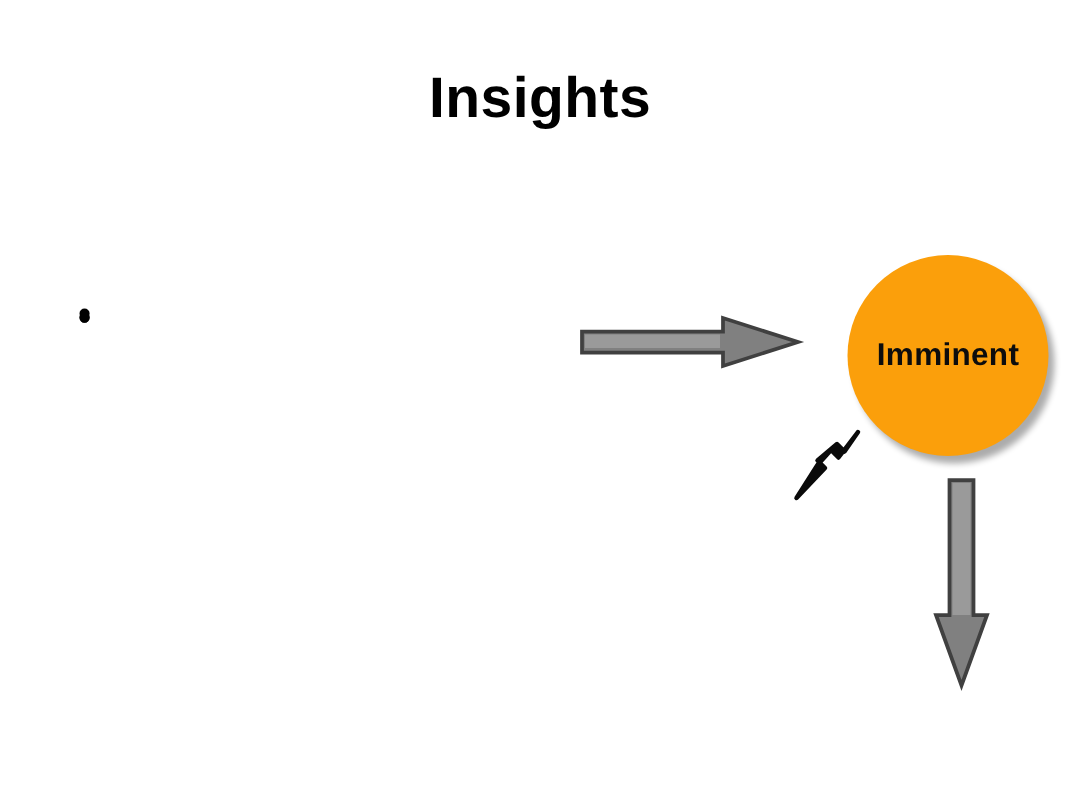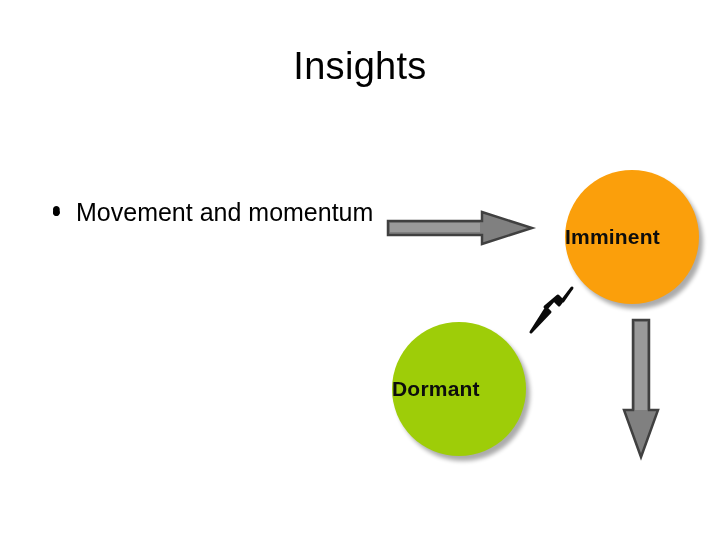--- a/index.html
+++ b/index.html
@@ -20,21 +20,21 @@
   }
 
   
   #slide-title {
     position: absolute;
     left: 0;
     top: 46px;
     width: 720px;
     text-align: center;
     font-size: 38px;
-    font-weight: 400;
+    font-weight: 700;
     color: #000000;
     letter-spacing: 0.3px;
     line-height: 1.1;
   }
 
   
   #bullet-list {
     position: absolute;
     left: 36px;
     top: 192px;
@@ -60,20 +60,21 @@
     line-height: 1.42;
     color: #000000;
   }
 
   
   .node-circle {
     position: absolute;
     border-radius: 50%;
     display: flex;
     align-items: center;
+    justify-content: center;
     box-shadow: 4px 5px 4px rgba(0,0,0,0.33);
   }
   .node-circle .node-label {
     font-size: 21px;
     font-weight: bold;
     color: #0d0d0d;
     letter-spacing: 0.2px;
     white-space: nowrap;
   }
   #circle-imminent {
@@ -107,21 +108,20 @@
 
   <ul id="bullet-list">
     <li class="bullet-item">
       <span class="dot">•</span>
     </li>
     <li class="bullet-item">
       <span class="dot">•</span>
     </li>
     <li class="bullet-item">
       <span class="dot">•</span>
-      <span class="txt">Movement and momentum</span>
     </li>
   </ul>
 
   <svg id="arrow-right-svg" class="arrow-svg" viewBox="0 0 148 52">
     <polygon points="2,19 96,19 96,10 146,26 96,42 96,33 2,33" fill="#808080" stroke="#404040" stroke-width="2.5" stroke-linejoin="miter"></polygon>
     <polygon points="4,21 94,21 94,30 4,30" fill="#9a9a9a"></polygon>
   </svg>
 
   <svg id="arrow-down-svg" class="arrow-svg" viewBox="0 0 46 142">
     <polygon points="15,2 31,2 31,92 40,92 23,139 6,92 15,92" fill="#808080" stroke="#404040" stroke-width="2.5" stroke-linejoin="miter"></polygon>
@@ -129,17 +129,14 @@
   </svg>
 
   <svg id="arrow-diagonal-svg" class="arrow-svg" viewBox="0 0 50 52">
     <polygon points="3,48 22,28 17,23 30,12 35,17 44,4 31,21 26,16 17,26" fill="#0a0a0a" stroke="#0a0a0a" stroke-width="3" stroke-linejoin="round"></polygon>
   </svg>
 
   <div id="circle-imminent" class="node-circle" style="background: rgb(251, 159, 11);">
     <span class="node-label" style="color: rgb(13, 13, 13);">Imminent</span>
   </div>
 
-  <div id="circle-dormant" class="node-circle" style="background: rgb(158, 205, 8);">
-    <span class="node-label" style="color: rgb(13, 13, 13);">Dormant</span>
-  </div>
 
 </div>
 
 </body></html>

